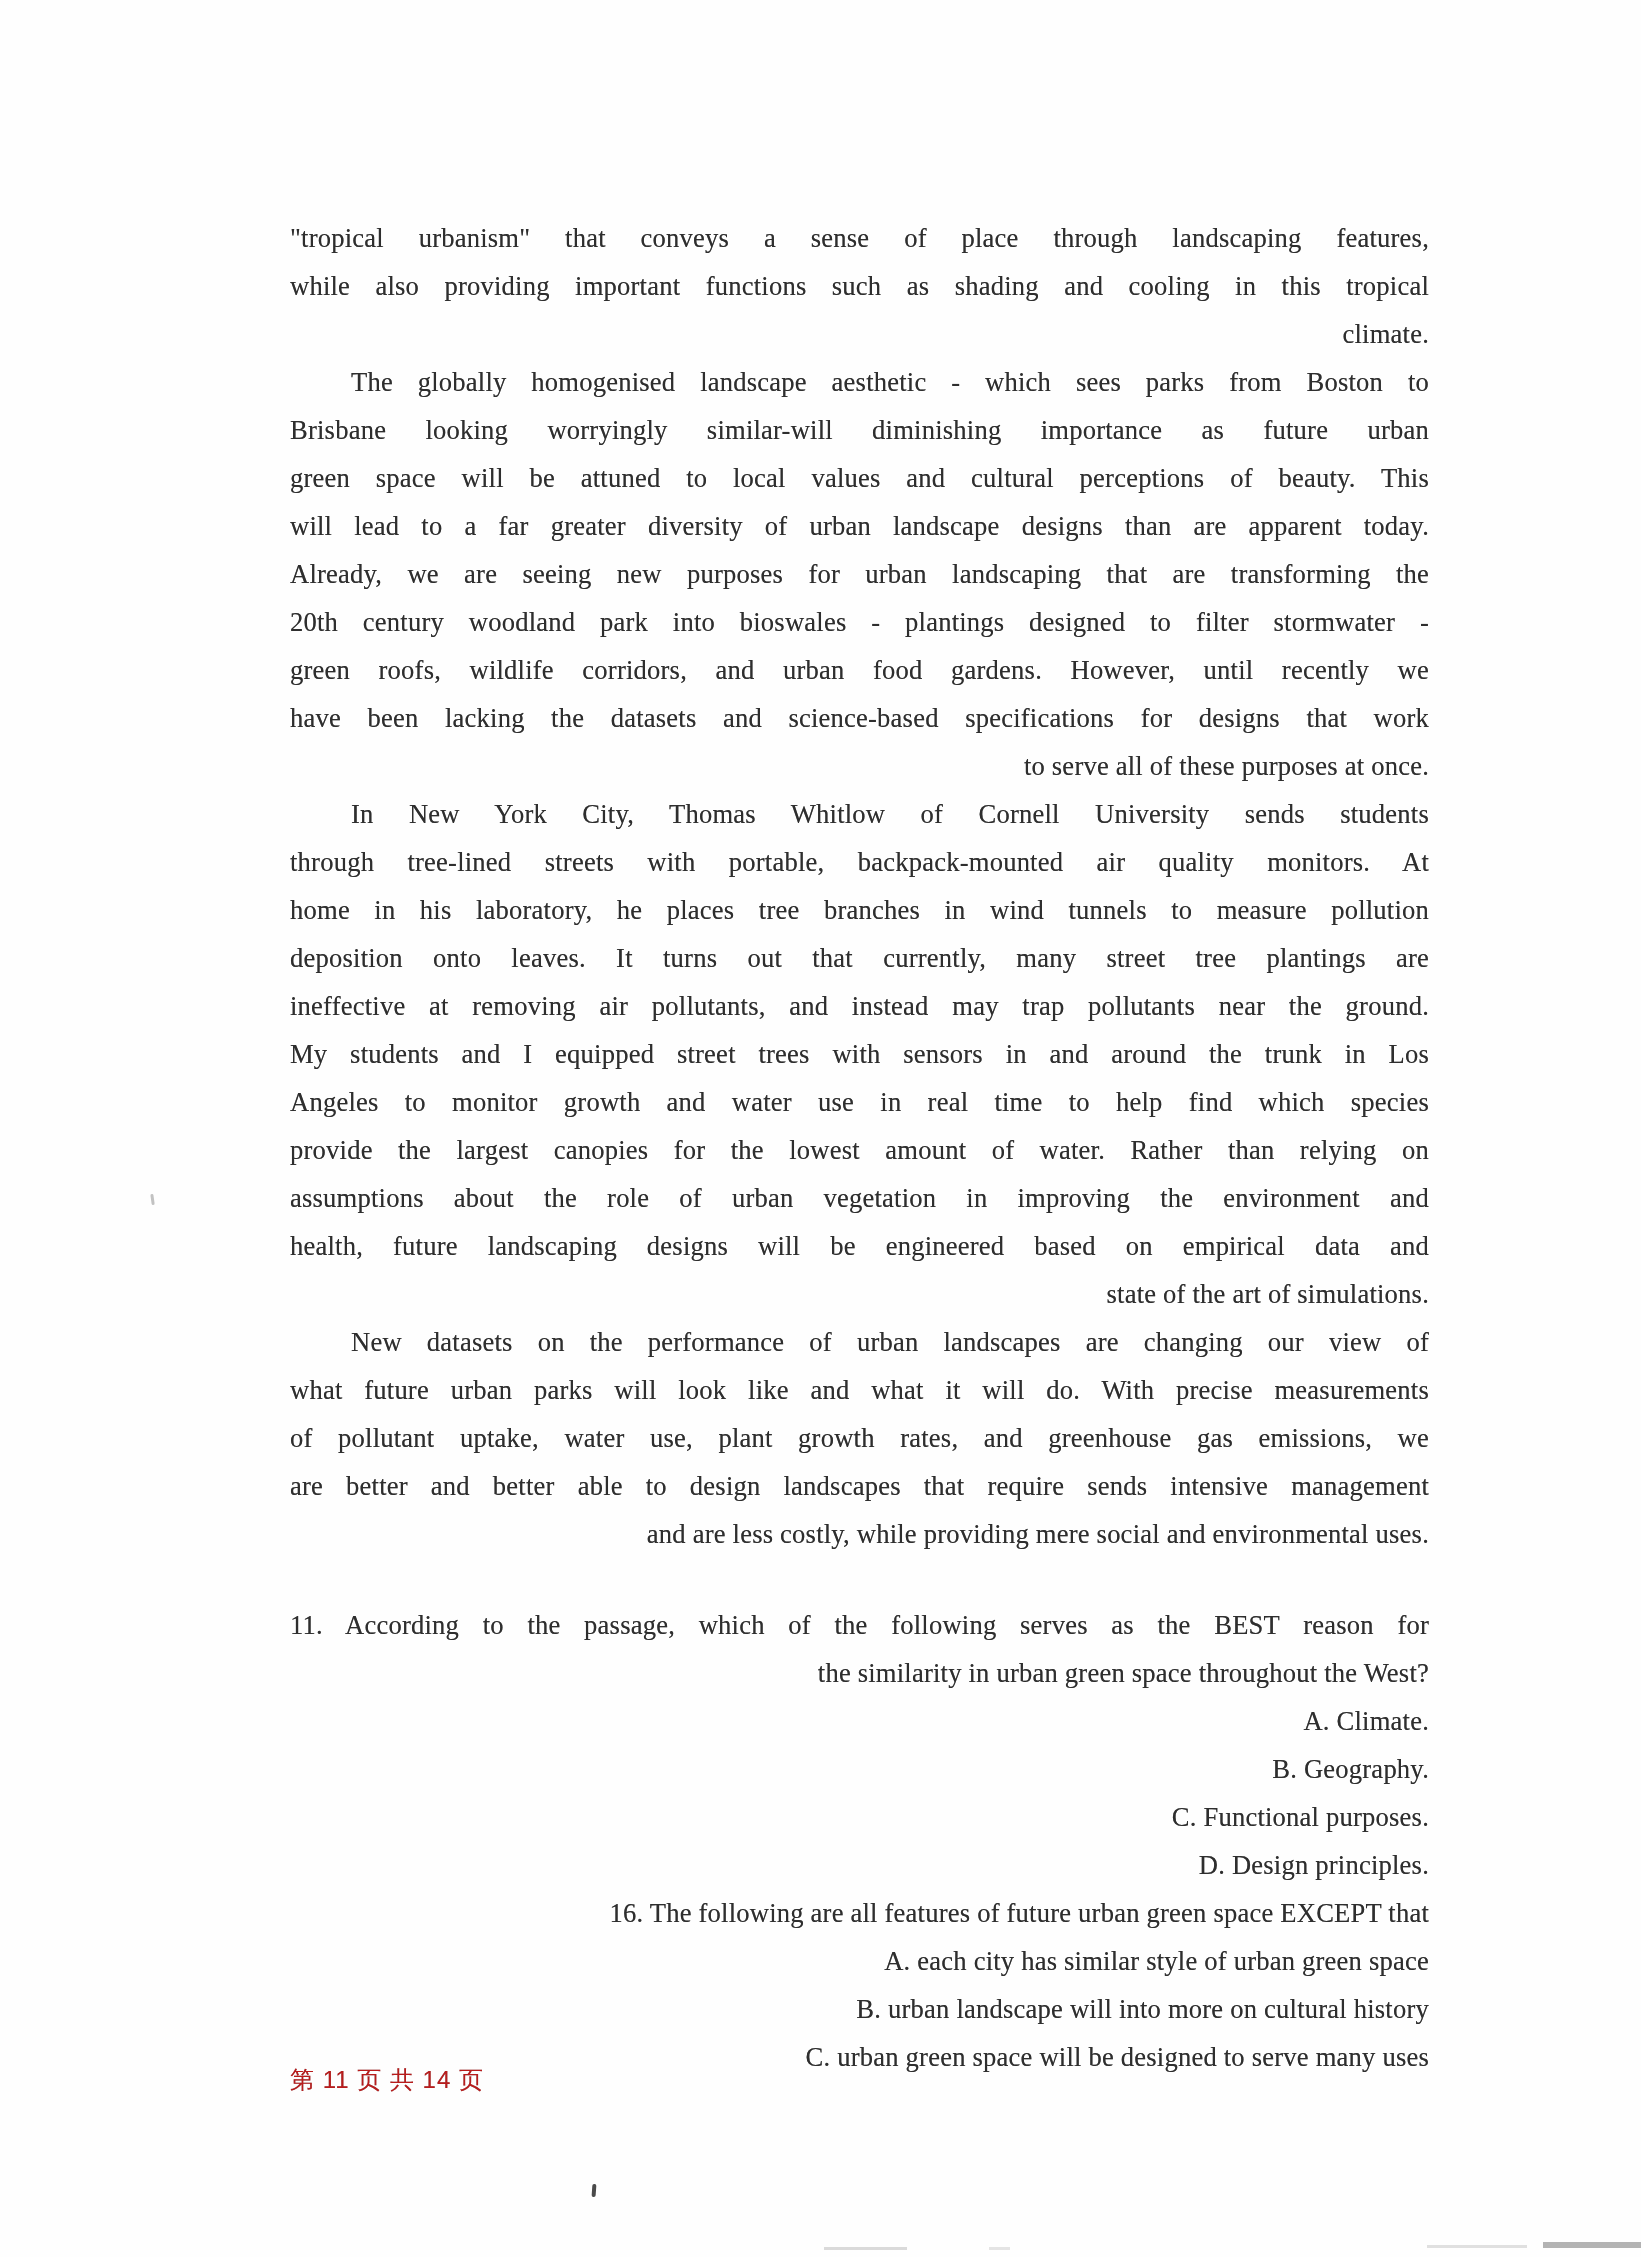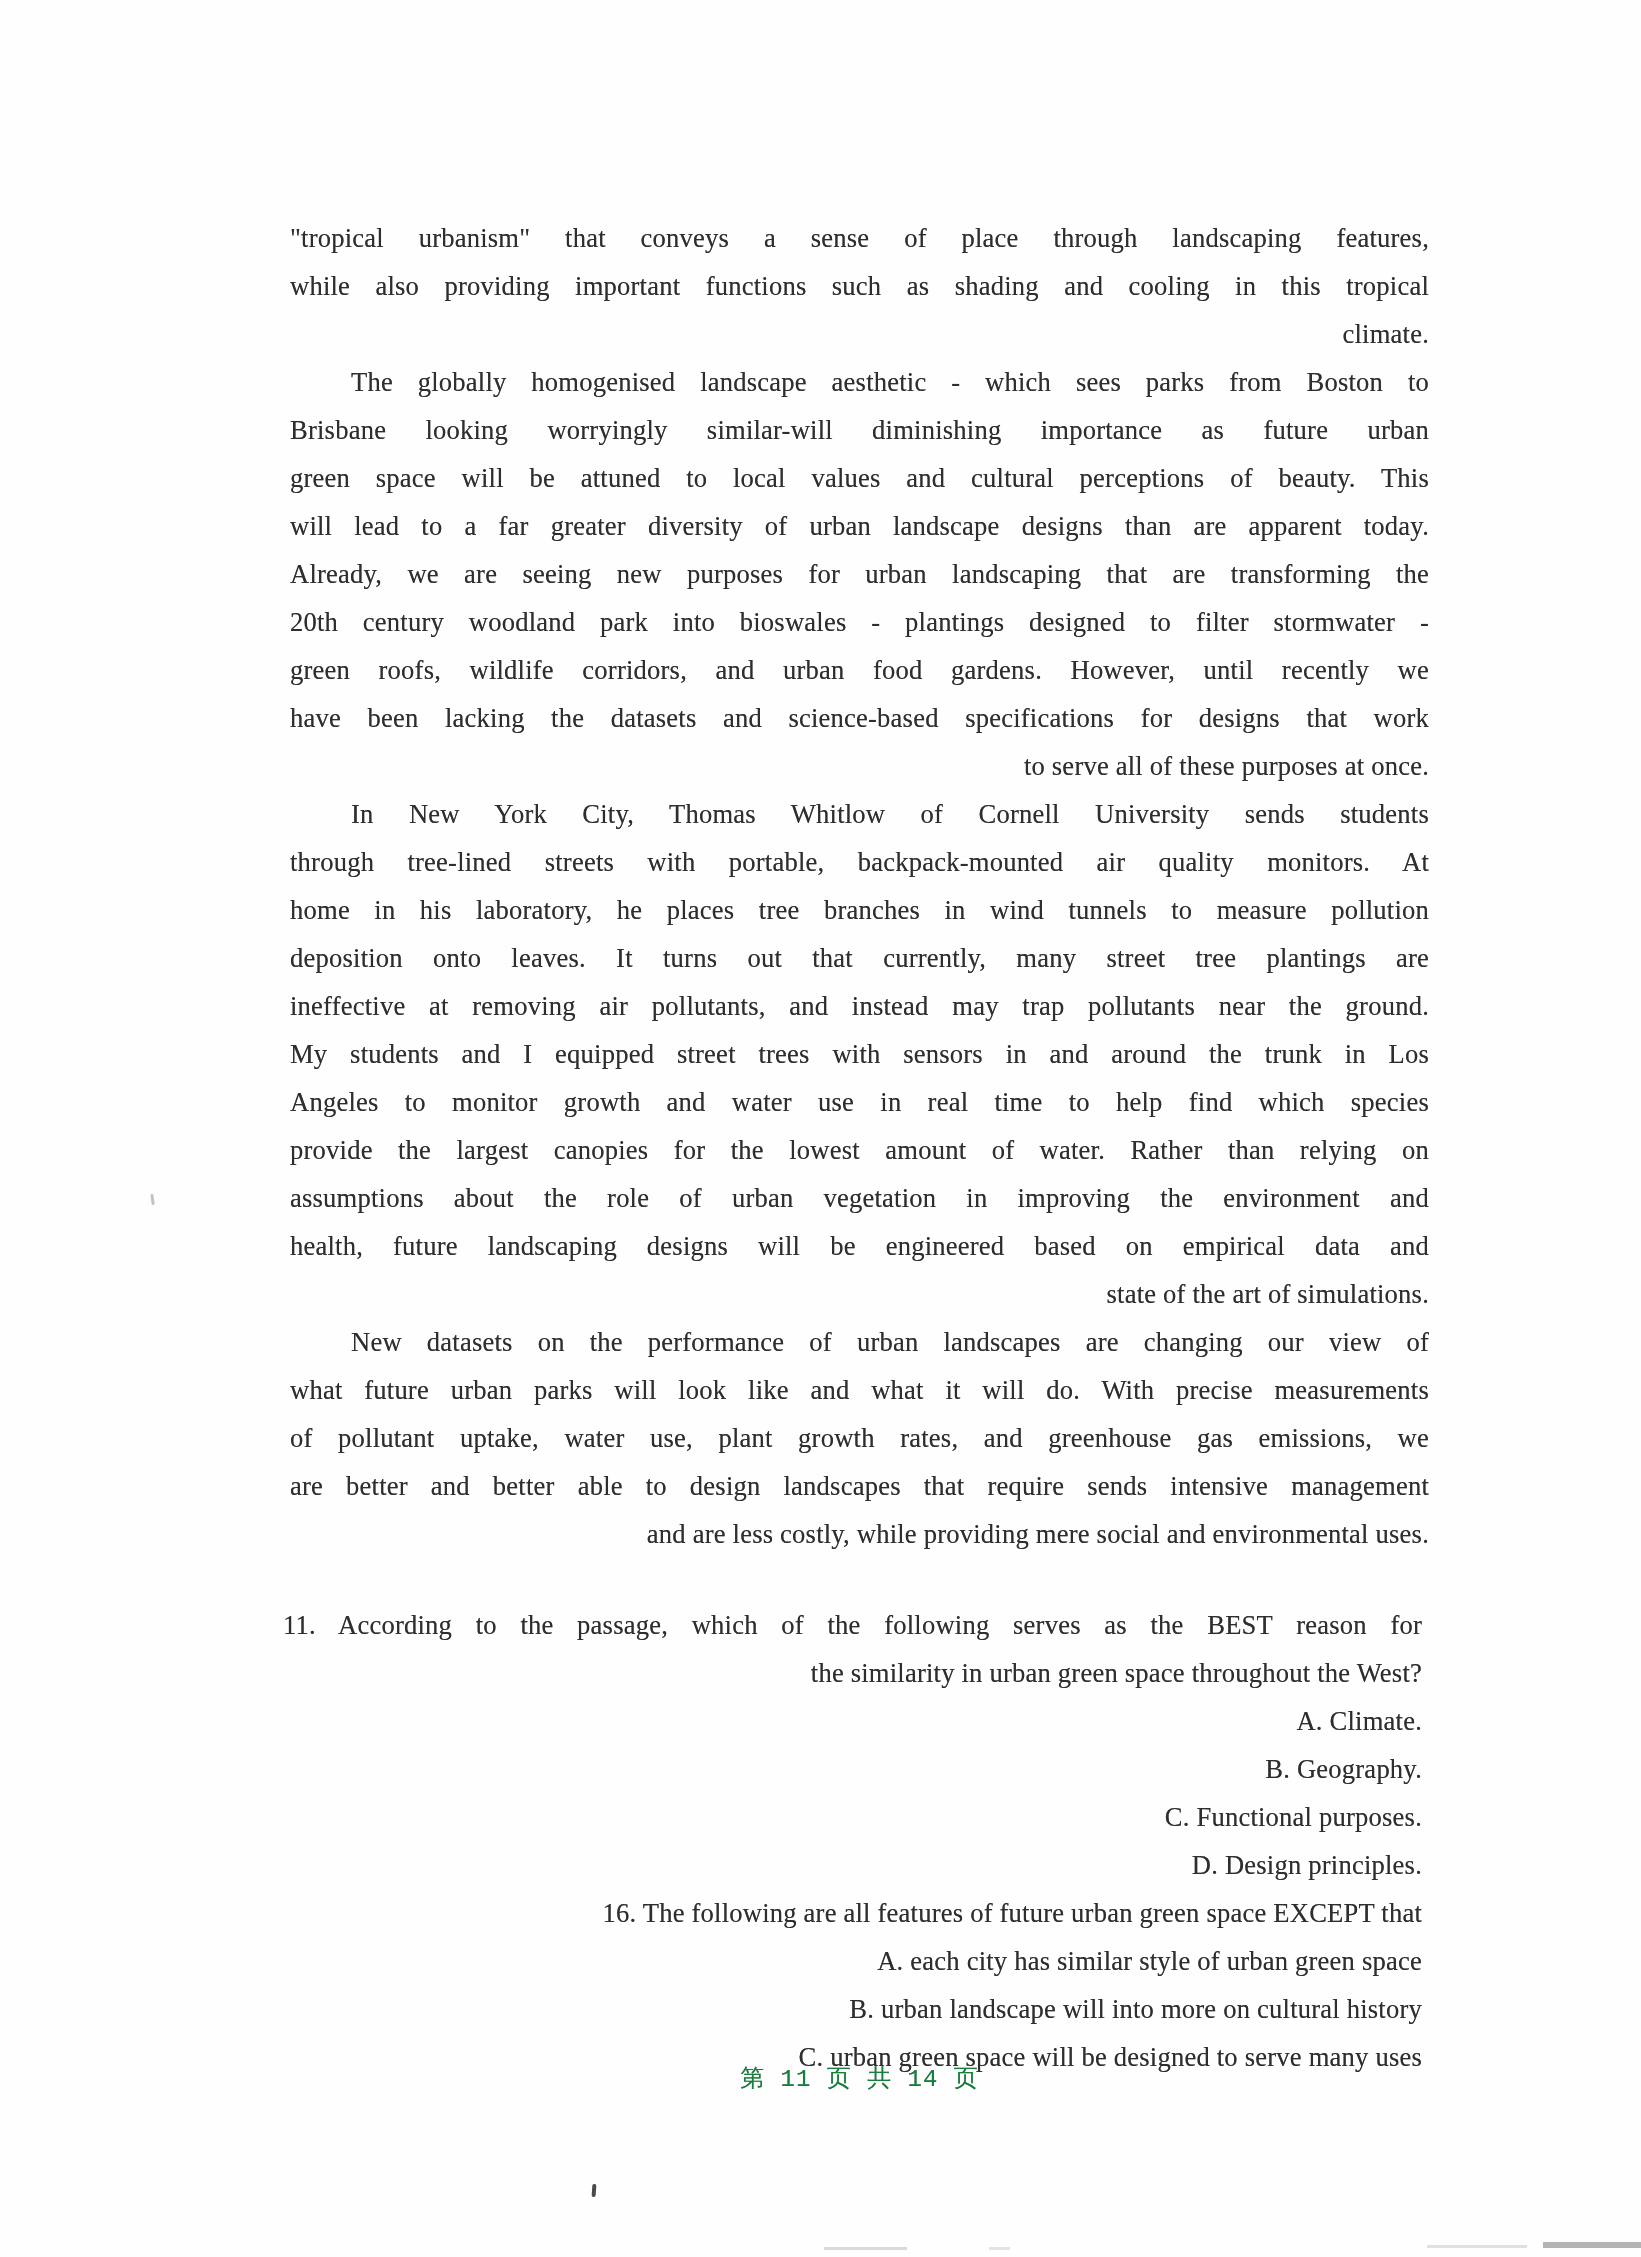--- a/index.html
+++ b/index.html
@@ -8,38 +8,38 @@
     width:1641px;height:2257px;
     background:#fefefe;
     overflow:hidden;
     font-family:"Liberation Serif","DejaVu Serif",serif;
     color:#2e2e2e;
   }
   .passage{
     position:absolute;left:290px;top:214px;width:1139px;
   }
   .questions{
-    position:absolute;left:283px;top:1601px;width:1139px;
+    position:absolute;left:290px;top:1601px;width:1139px;
   }
   .line{
     height:48px;line-height:48px;
     font-size:26.6px;
     letter-spacing:0.2px;
     text-shadow:0 0 0.6px rgba(46,46,46,0.55);
     white-space:normal;
   }
   .j{text-align:justify;text-align-last:justify;}
   .n{text-align:right;}
   .i{text-indent:61px;}
   .footer{
     position:absolute;left:290px;top:2064px;width:1139px;
-    text-align:center;
+    text-align:left;
     font-size:24px;line-height:31px;
-    color:#15803d;
-    font-family:Liberation Mono, monospace;
+    color:#b91c1c;
+    font-family:Liberation Sans, sans-serif;
     letter-spacing:1px;
     text-shadow:0 0 0.6px rgba(61,61,61,0.5);
   }
   .artifact{position:absolute;pointer-events:none;}
   .speck1{left:592px;top:2184px;width:3.9px;height:12.6px;background:#4a4a4a;border-radius:1.9px;transform:rotate(4deg);}
   .speck2{left:151px;top:1194px;width:2.9px;height:10.6px;background:#c2c2c2;border-radius:1.9px;transform:rotate(-8deg);}
   .streak1{left:824px;top:2247px;width:83px;height:2.9px;background:#dadada;}
   .streak2{left:989px;top:2247px;width:21px;height:2.9px;background:#e4e4e4;}
   .streak3{left:1427px;top:2245px;width:100px;height:2.9px;background:#e0e0e0;}
   .streak4{left:1543px;top:2242px;width:98px;height:5.8px;background:#b3b3b3;}

